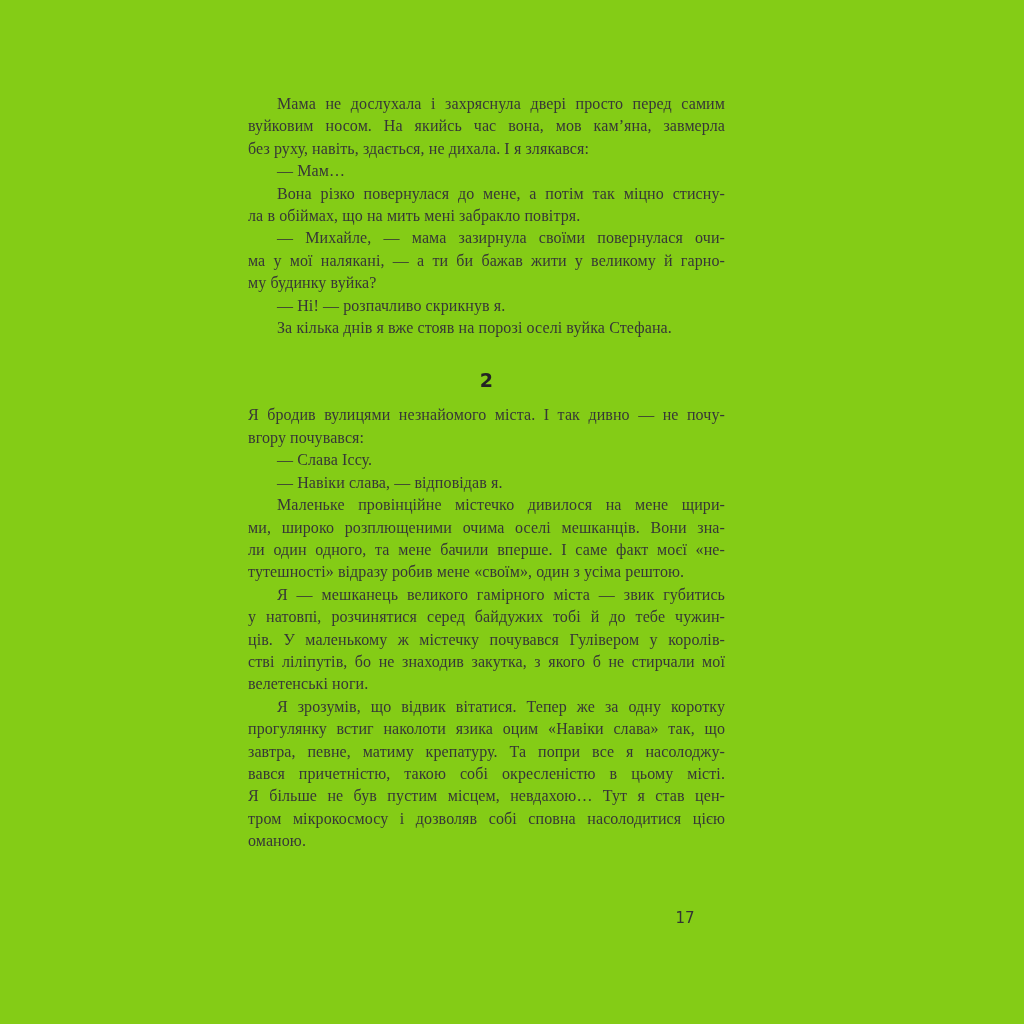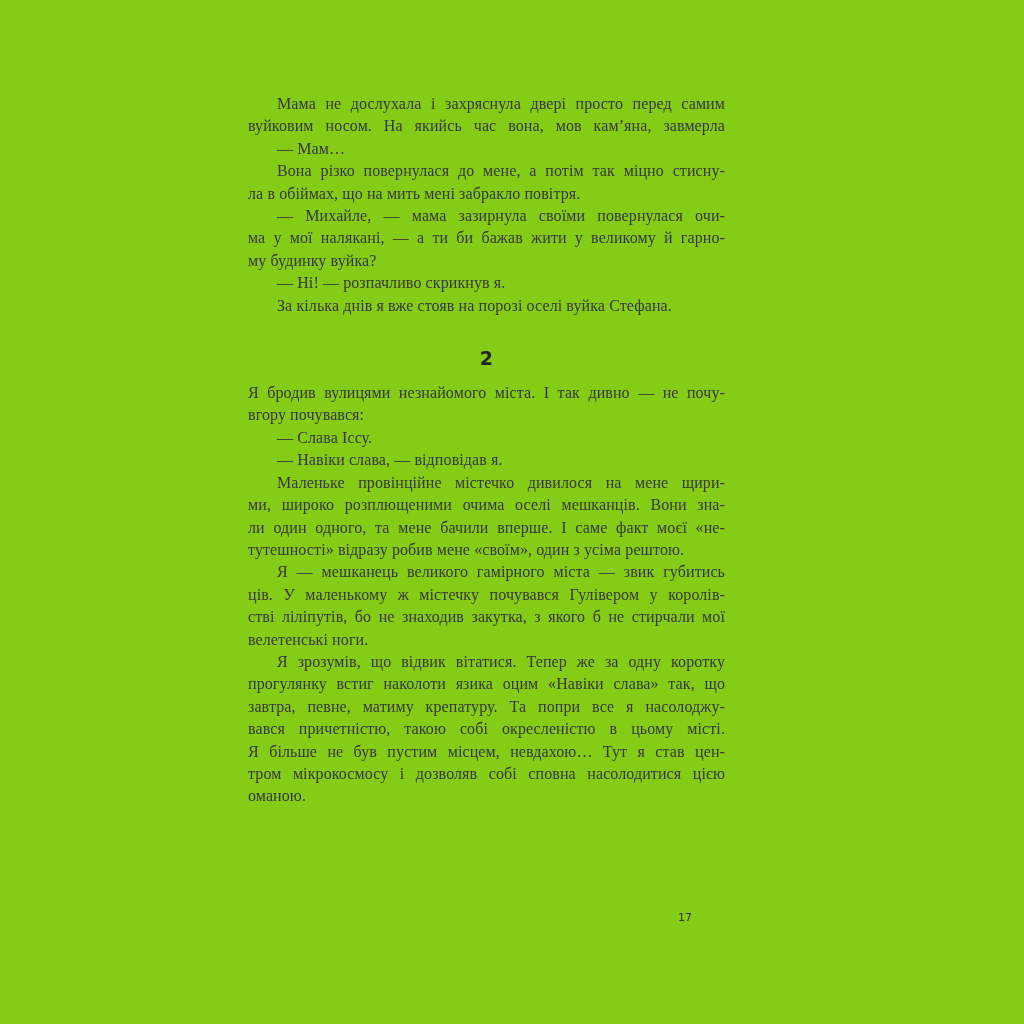--- a/index.html
+++ b/index.html
@@ -50,33 +50,34 @@
     color: #242424;
     letter-spacing: 0.5px;
   }
   .page-number {
     position: absolute;
     left: 669px;
     top: 908px;
     width: 32px;
     text-align: center;
     font-family: "DejaVu Sans", "Liberation Sans", sans-serif;
-    font-size: 11px;
+    font-size: 15px;
     line-height: 20px;
     color: #333333;
   }
 </style>
 </head>
 <body>
 
 <div class="book-page">
   <div class="text-column">
       <div class="block paragraph">
         <div class="line indent">Мама не дослухала і захряснула двері просто перед самим</div>
         <div class="line">вуйковим носом. На якийсь час вона, мов кам’яна, завмерла</div>
+        <div class="line last">без руху, навіть, здається, не дихала. І я злякався:</div>
       </div>
       <div class="block dialogue">
         <div class="line indent last">— Мам…</div>
       </div>
       <div class="block paragraph">
         <div class="line indent">Вона різко повернулася до мене, а потім так міцно стисну-</div>
         <div class="line last">ла в обіймах, що на мить мені забракло повітря.</div>
       </div>
       <div class="block dialogue">
         <div class="line indent">— Михайле, — мама зазирнула своїми повернулася очи-</div>
@@ -101,20 +102,21 @@
         <div class="line indent last">— Навіки слава, — відповідав я.</div>
       </div>
       <div class="block paragraph">
         <div class="line indent">Маленьке провінційне містечко дивилося на мене щири-</div>
         <div class="line">ми, широко розплющеними очима оселі мешканців. Вони зна-</div>
         <div class="line">ли один одного, та мене бачили вперше. І саме факт моєї «не-</div>
         <div class="line last">тутешності» відразу робив мене «своїм», один з усіма рештою.</div>
       </div>
       <div class="block paragraph">
         <div class="line indent">Я — мешканець великого гамірного міста — звик губитись</div>
+        <div class="line">у натовпі, розчинятися серед байдужих тобі й до тебе чужин-</div>
         <div class="line">ців. У маленькому ж містечку почувався Гулівером у королів-</div>
         <div class="line">стві ліліпутів, бо не знаходив закутка, з якого б не стирчали мої</div>
         <div class="line last">велетенські ноги.</div>
       </div>
       <div class="block paragraph">
         <div class="line indent">Я зрозумів, що відвик вітатися. Тепер же за одну коротку</div>
         <div class="line">прогулянку встиг наколоти язика оцим «Навіки слава» так, що</div>
         <div class="line">завтра, певне, матиму крепатуру. Та попри все я насолоджу-</div>
         <div class="line">вався причетністю, такою собі окресленістю в цьому місті.</div>
         <div class="line">Я більше не був пустим місцем, невдахою… Тут я став цен-</div>

